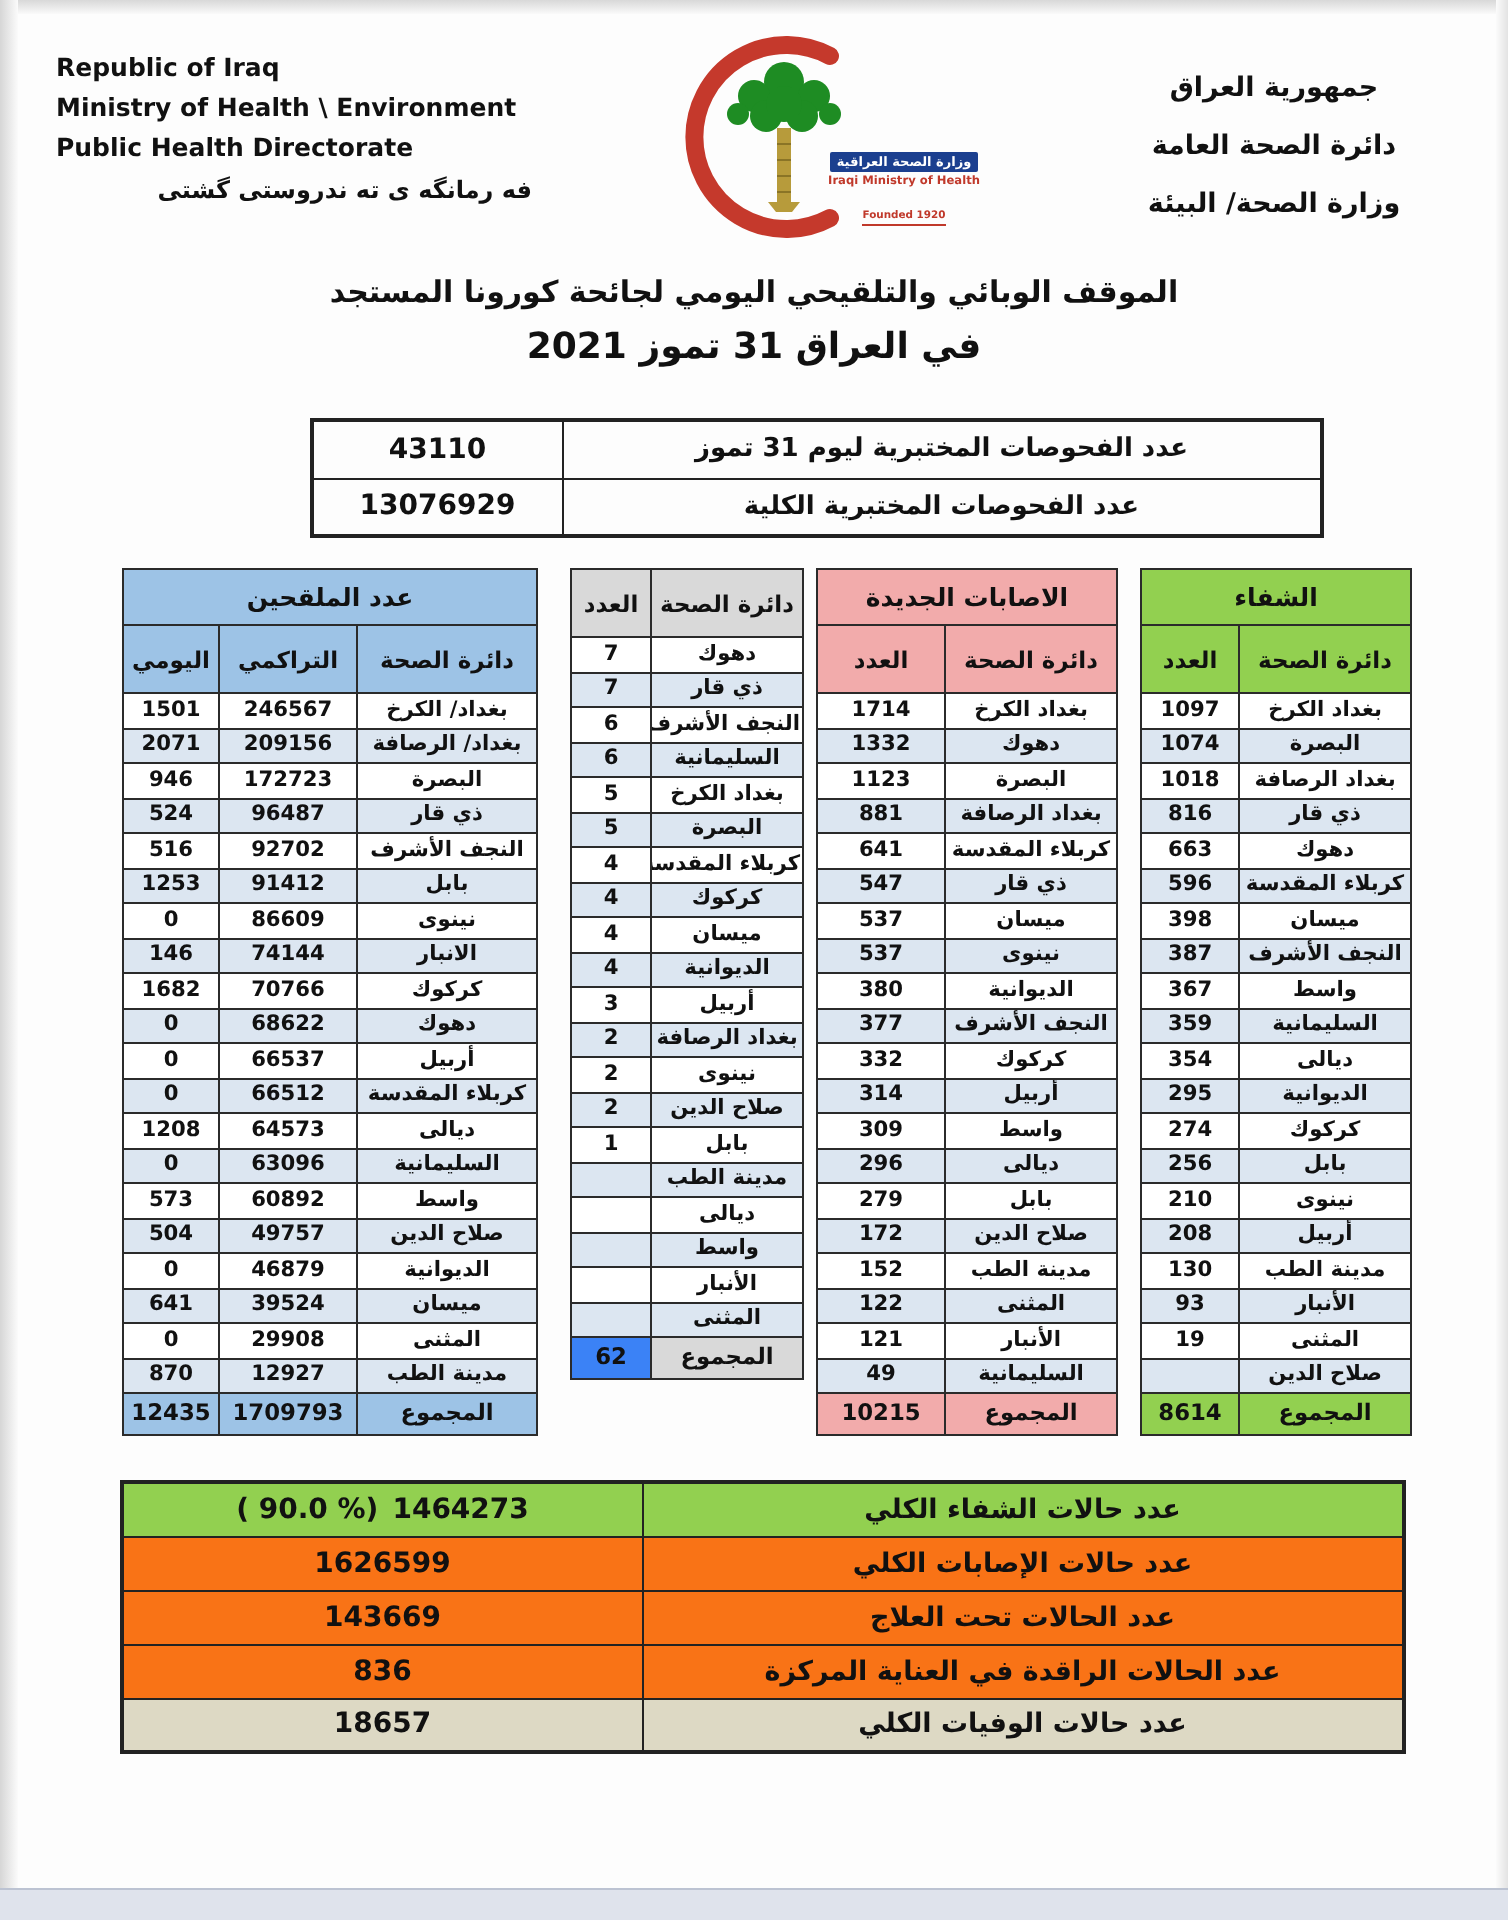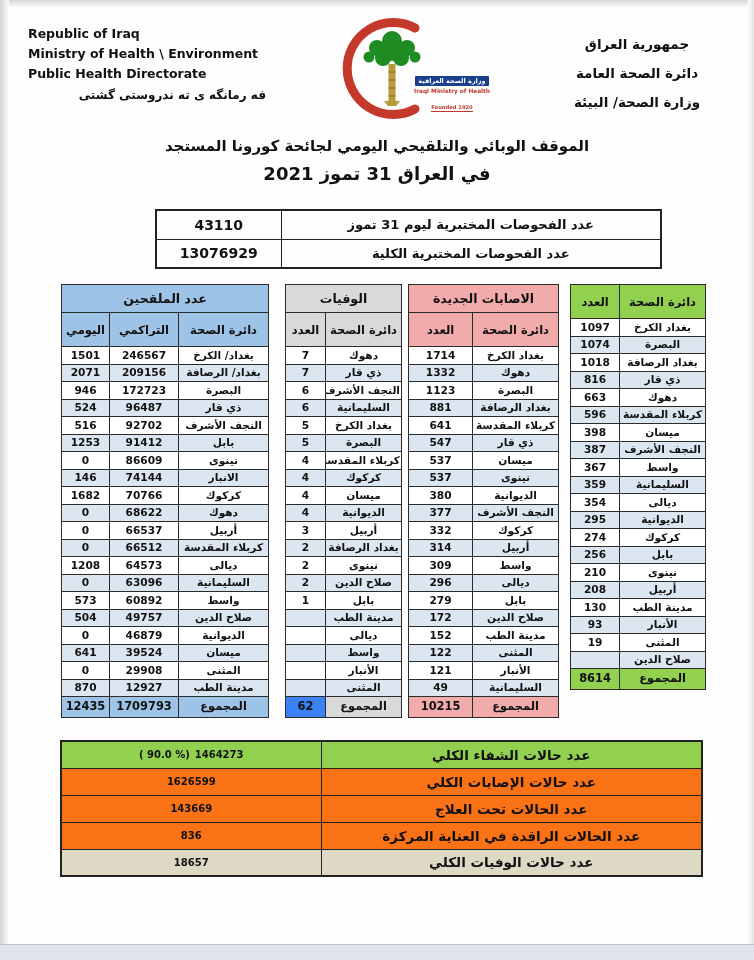--- a/index.html
+++ b/index.html
@@ -56,21 +56,21 @@
   .theme-blue  .tband, .theme-blue  .colhdr th, .theme-blue  tr.total td { background:#9DC3E6; }
   .theme-gray  .tband, .theme-gray  .colhdr th, .theme-gray  tr.total td { background:#D9D9D9; }
   .theme-gray  tr.total td:nth-child(2) { background:#3b82f6; }
   .theme-pink  .tband, .theme-pink  .colhdr th, .theme-pink  tr.total td { background:#F2ABAB; }
   .theme-green .tband, .theme-green .colhdr th, .theme-green tr.total td { background:#92D050; }
 
   
   .summary { position:absolute; top:740px; left:60px; width:641px; border-collapse:collapse; direction:rtl; table-layout:fixed; border:2px solid #222; }
   .summary td { border:1px solid #222; height:27px; text-align:center; font-weight:700; vertical-align:middle; }
   .summary .s-label { font-size:13.5px;margin-top:16px; }
-  .summary .s-value { font-size:10px; }
+  .summary .s-value { font-size:14px; }
   .summary tr.s-green td { background:#92D050; }
   .summary tr.s-pink  td { background:#f97316; }
   .summary tr.s-beige td { background:#DDD9C4; }
 </style>
 </head>
 <body>
 
 <div class="page">
   <div class="edge-top"></div>
   <div class="edge-left"></div>
@@ -268,23 +268,20 @@
           </tr>
         </tbody>
     </table>
     <div class="gap1"></div>
     <table class="gtable tbl-deaths theme-gray">
       <colgroup>
           <col style="width:76px">
           <col style="width:40px">
         </colgroup>
       <thead>
-        <tr>
-            <th class="tband" colspan="2">الوفيات</th>
-          </tr>
         <tr class="colhdr">
             <th>دائرة الصحة</th>
             <th>العدد</th>
           </tr>
       </thead>
       <tbody>
           <tr class="drow">
             <td>دهوك</td>
             <td>7</td>
           </tr>
@@ -472,20 +469,23 @@
           </tr>
         </tbody>
     </table>
     <div class="gap3"></div>
     <table class="gtable tbl-recovery theme-green">
       <colgroup>
           <col style="width:86px">
           <col style="width:49px">
         </colgroup>
       <thead>
+        <tr>
+            <th class="tband" colspan="2">الشفاء</th>
+          </tr>
         <tr class="colhdr">
             <th>دائرة الصحة</th>
             <th>العدد</th>
           </tr>
       </thead>
       <tbody>
           <tr class="drow">
             <td>بغداد الكرخ</td>
             <td>1097</td>
           </tr>

